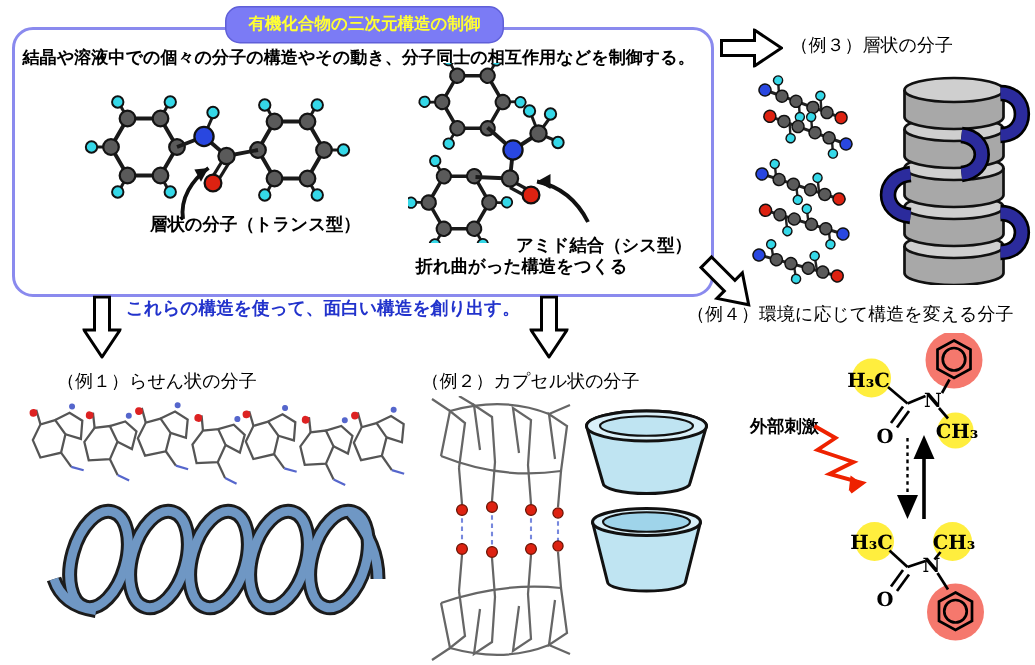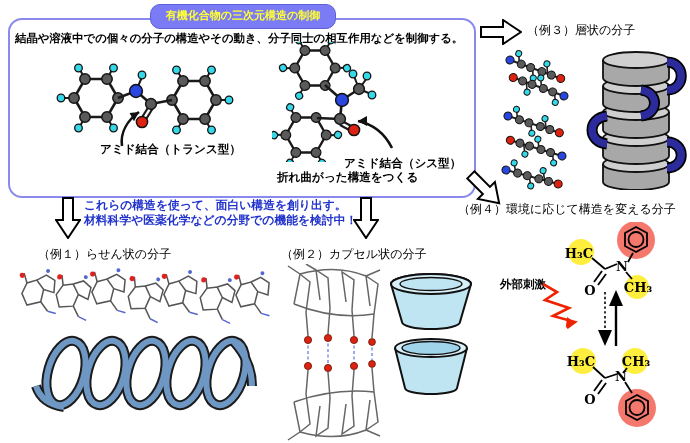--- a/index.html
+++ b/index.html
@@ -115,21 +115,21 @@
     <circle cx="100" cy="53" r="3.8" fill="#35d8e8" stroke="#111" stroke-width="1.3"></circle>
     <circle cx="81" cy="32" r="3.8" fill="#35d8e8" stroke="#111" stroke-width="1.3"></circle>
     <circle cx="87" cy="47" r="5.4" fill="#5a5a5a" stroke="#141414" stroke-width="1.5"></circle>
     <circle cx="70" cy="58" r="6.4" fill="#2947e0" stroke="#111" stroke-width="1.5"></circle>
     <circle cx="68" cy="77" r="5.4" fill="#5a5a5a" stroke="#141414" stroke-width="1.5"></circle>
     <circle cx="82" cy="88" r="5.6" fill="#dd2211" stroke="#111" stroke-width="1.5"></circle>
     <path d="M120,106 C112,90 100,82 86,79" fill="none" stroke="#111" stroke-width="2.6"></path>
     <polygon points="86,79 95,74 95,84" fill="#111"></polygon>
   </svg>
 
-  <div class="abs lbl" style="left:100px;top:142px">アミド結合（トランス型）</div>
+  <div class="abs lbl" style="left:100px;top:142px">層状の分子（トランス型）</div>
   <div class="abs lbl" style="left:344px;top:156px">アミド結合（シス型）</div>
   <div class="abs lbl" style="left:277px;top:170px">折れ曲がった構造をつくる</div>
 
   <svg class="abs" style="left:480px;top:19px" width="42" height="26" viewBox="0 0 42 26">
     <polygon points="1,8 23,8 23,1 41,13 23,25 23,18 1,18" fill="#fff" stroke="#000" stroke-width="2"></polygon>
   </svg>
   <div class="abs ex-lbl" style="left:527px;top:22px">（例３）層状の分子</div>
 
   <svg class="abs" style="left:490px;top:44px" width="98" height="148" viewBox="0 0 98 148">
     <use href="#rung" transform="translate(20,16) rotate(20)"></use>
@@ -172,21 +172,20 @@
   <div class="abs ex-lbl" style="left:458px;top:201px">（例４）環境に応じて構造を変える分子</div>
 
   <svg class="abs" style="left:55px;top:197px" width="26" height="42" viewBox="0 0 26 42">
     <polygon points="8,1 18,1 18,23 25,23 13,41 1,23 8,23" fill="#fff" stroke="#000" stroke-width="2"></polygon>
   </svg>
   <svg class="abs" style="left:353px;top:197px" width="26" height="42" viewBox="0 0 26 42">
     <polygon points="8,1 18,1 18,23 25,23 13,41 1,23 8,23" fill="#fff" stroke="#000" stroke-width="2"></polygon>
   </svg>
   <div class="abs" id="middle-note">
     <div>これらの構造を使って、面白い構造を創り出す。</div>
-    <div>材料科学や医薬化学などの分野での機能を検討中！</div>
   </div>
 
   <div class="abs ex-lbl" style="left:38px;top:246px">（例１）らせん状の分子</div>
   <div class="abs ex-lbl" style="left:281px;top:246px">（例２）カプセル状の分子</div>
 
   <svg class="abs" style="left:16px;top:264px" width="256" height="70" viewBox="0 0 256 70">
     <use href="#unit1" transform="translate(4,6) rotate(-5 18 24)"></use>
     <use href="#unit1" transform="translate(38,10) rotate(5 18 24)"></use>
     <use href="#unit1" transform="translate(74,5) rotate(-4 18 24)"></use>
     <use href="#unit1" transform="translate(110,12) rotate(6 18 24)"></use>

